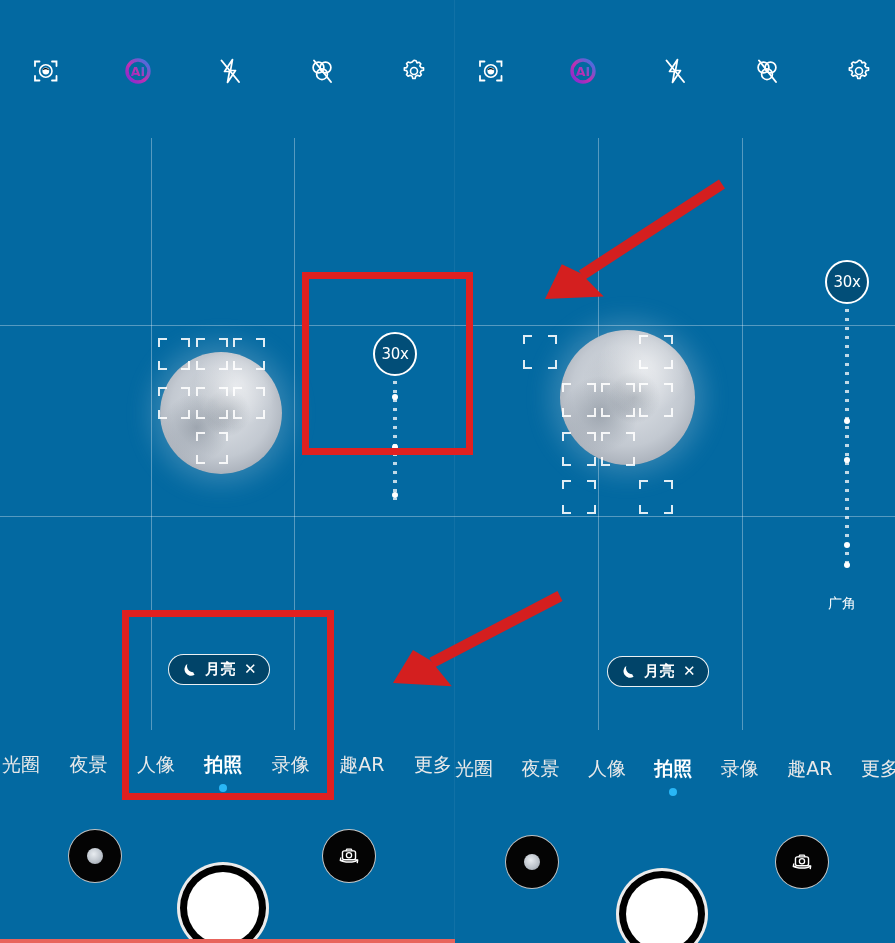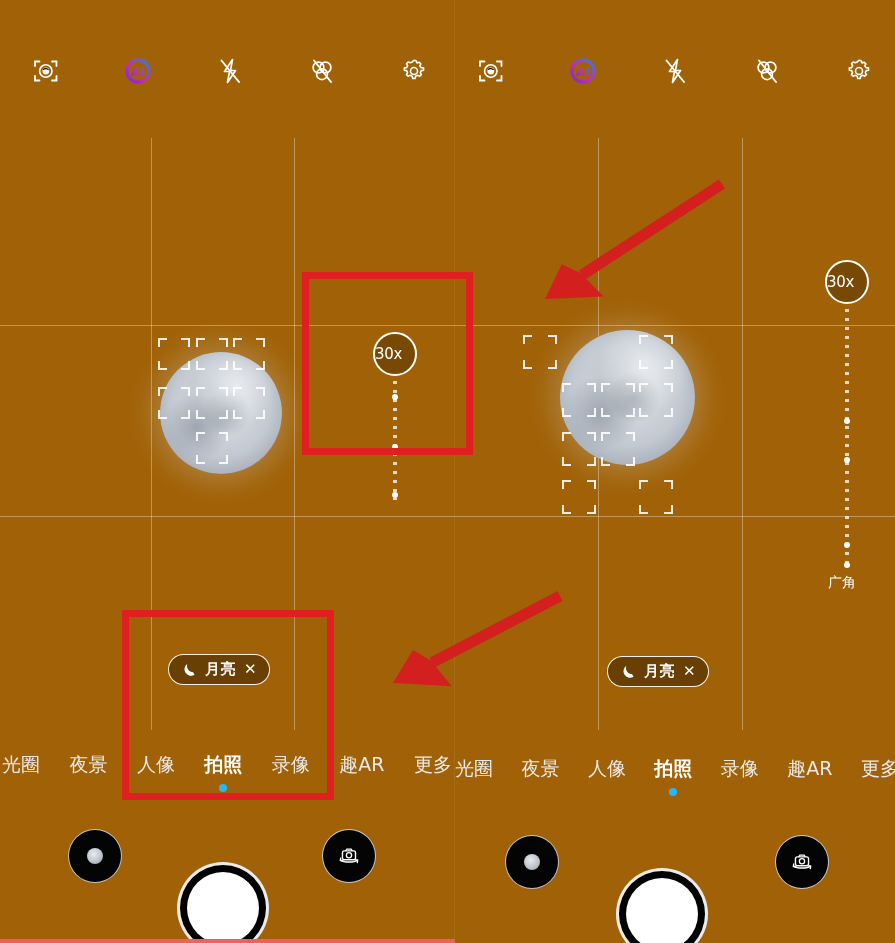--- a/index.html
+++ b/index.html
@@ -14,21 +14,21 @@
     width: 895px; height: 943px;
     background: #000;
     overflow: hidden;
   }
 
   
   .panel {
     position: absolute;
     top: 0;
     height: 943px;
-    background: #a16207;
+    background: #0369a1;
     overflow: hidden;
   }
   #panel-left  { left: 0px;   width: 455px; }
   #panel-right { left: 455px; width: 440px; }
 
   .panel-inner {
     position: absolute;
     top: 0; left: 0;
     width: 460px; height: 943px;
   }
@@ -84,40 +84,41 @@
   .zoomctl { position: absolute; }
   .zoom-bubble {
     position: absolute;
     width: 44px; height: 44px;
     border-radius: 50%;
     border: 2px solid #fff;
     background: rgba(0,0,0,0.25);
     color: #fff;
     font-size: 15px;
     letter-spacing: -0.3px;
-    display: flex; align-items: center; justify-content: flex-start;
+    display: flex; align-items: center; justify-content: center;
   }
   .zoom-track {
     position: absolute;
     width: 4px;
     background-image: radial-gradient(circle, rgba(255,255,255,0.75) 38%, rgba(255,255,255,0) 42%);
     background-size: 4px 9px;
     background-repeat: repeat-y;
   }
   .zoom-tick {
     position: absolute;
     width: 6px; height: 6px;
     border-radius: 50%;
     background: #fff;
   }
   .zoom-wide {
     position: absolute;
     color: #fff;
     font-size: 14px;
     white-space: nowrap;
+    margin-top: 21px;
   }
 
   
   .pill {
     position: absolute;
     height: 31px;
     border: 1.6px solid rgba(255,255,255,0.92);
     border-radius: 16px;
     background: rgba(0,0,0,0.35);
     display: flex;

